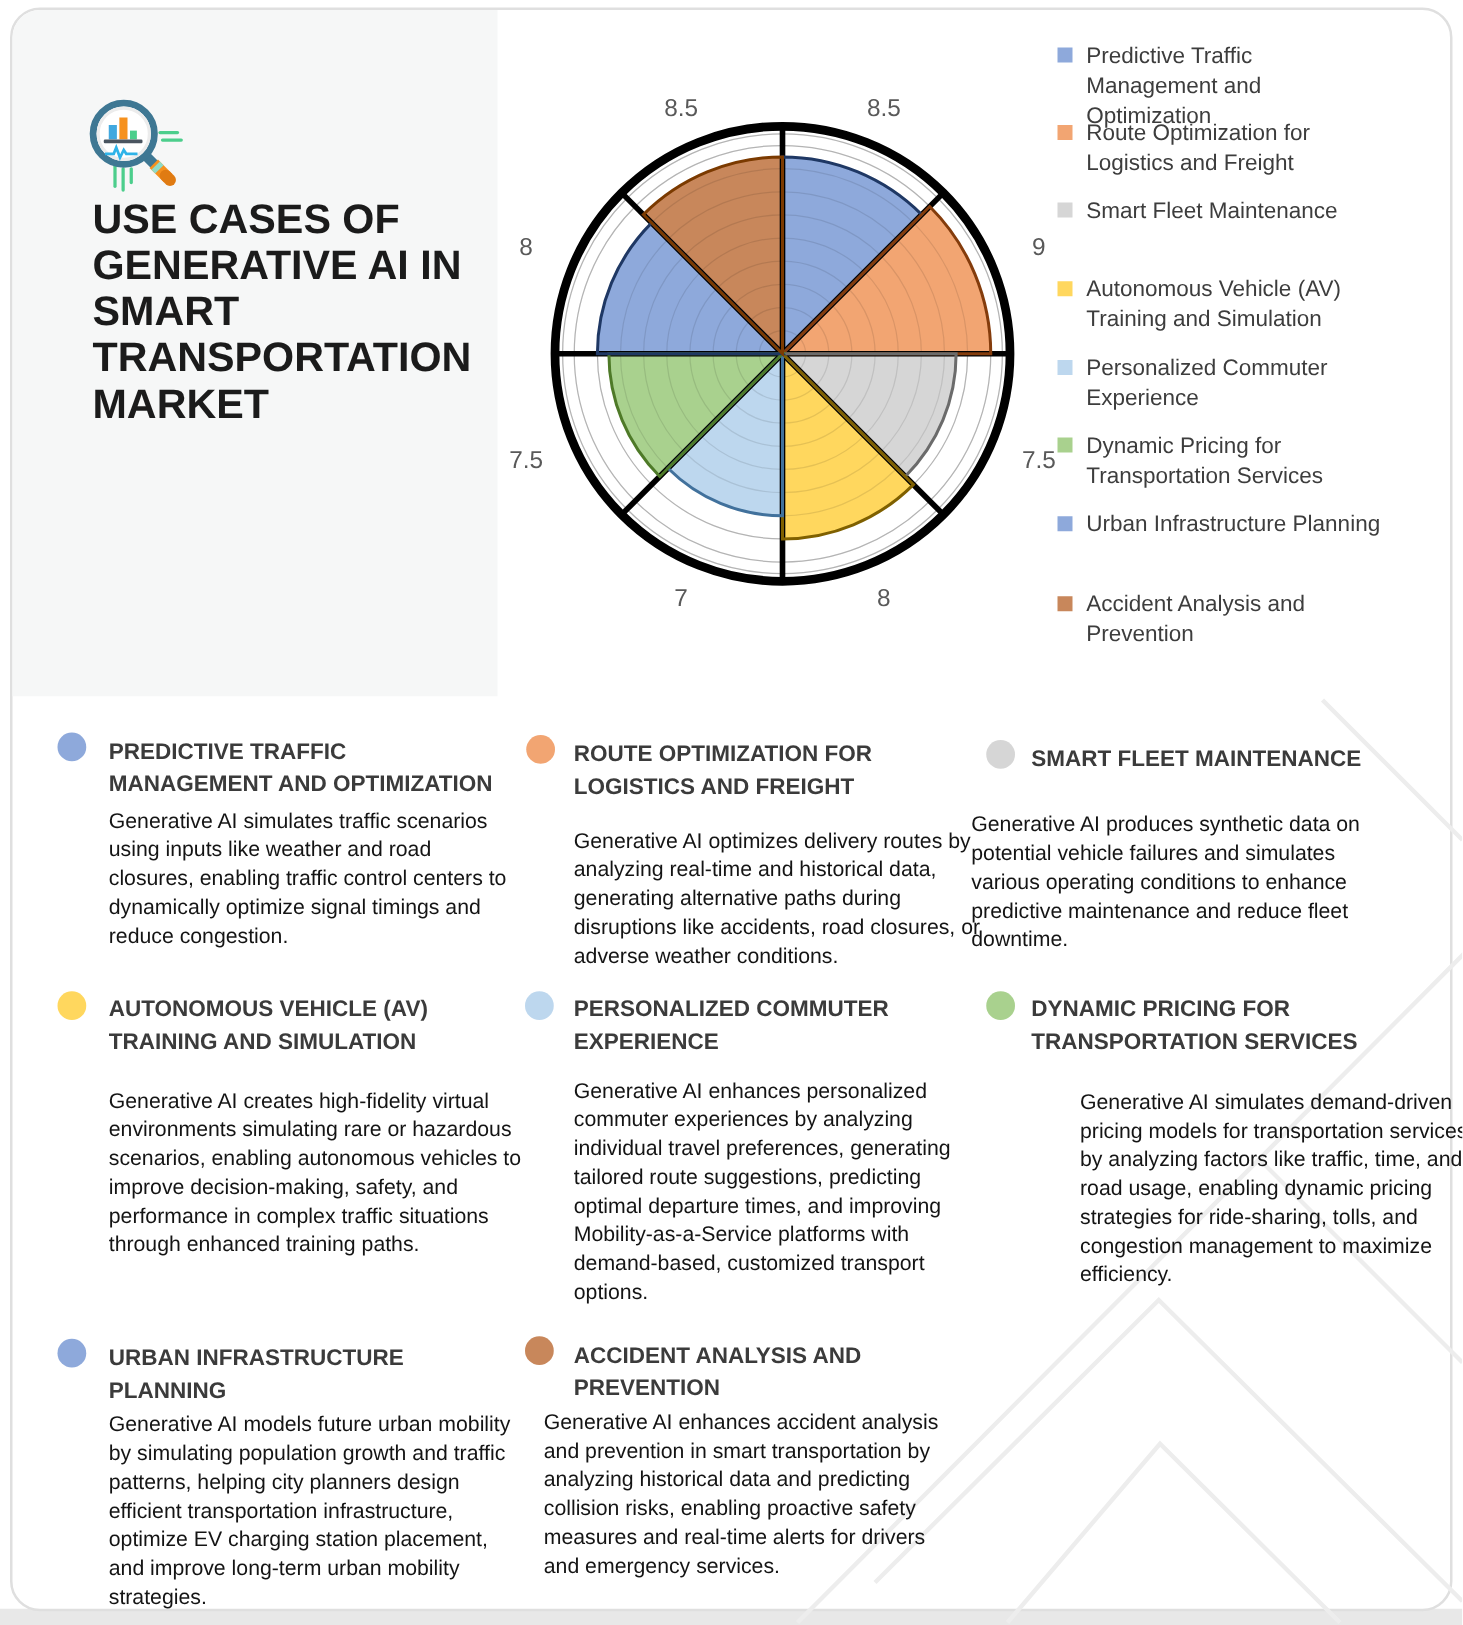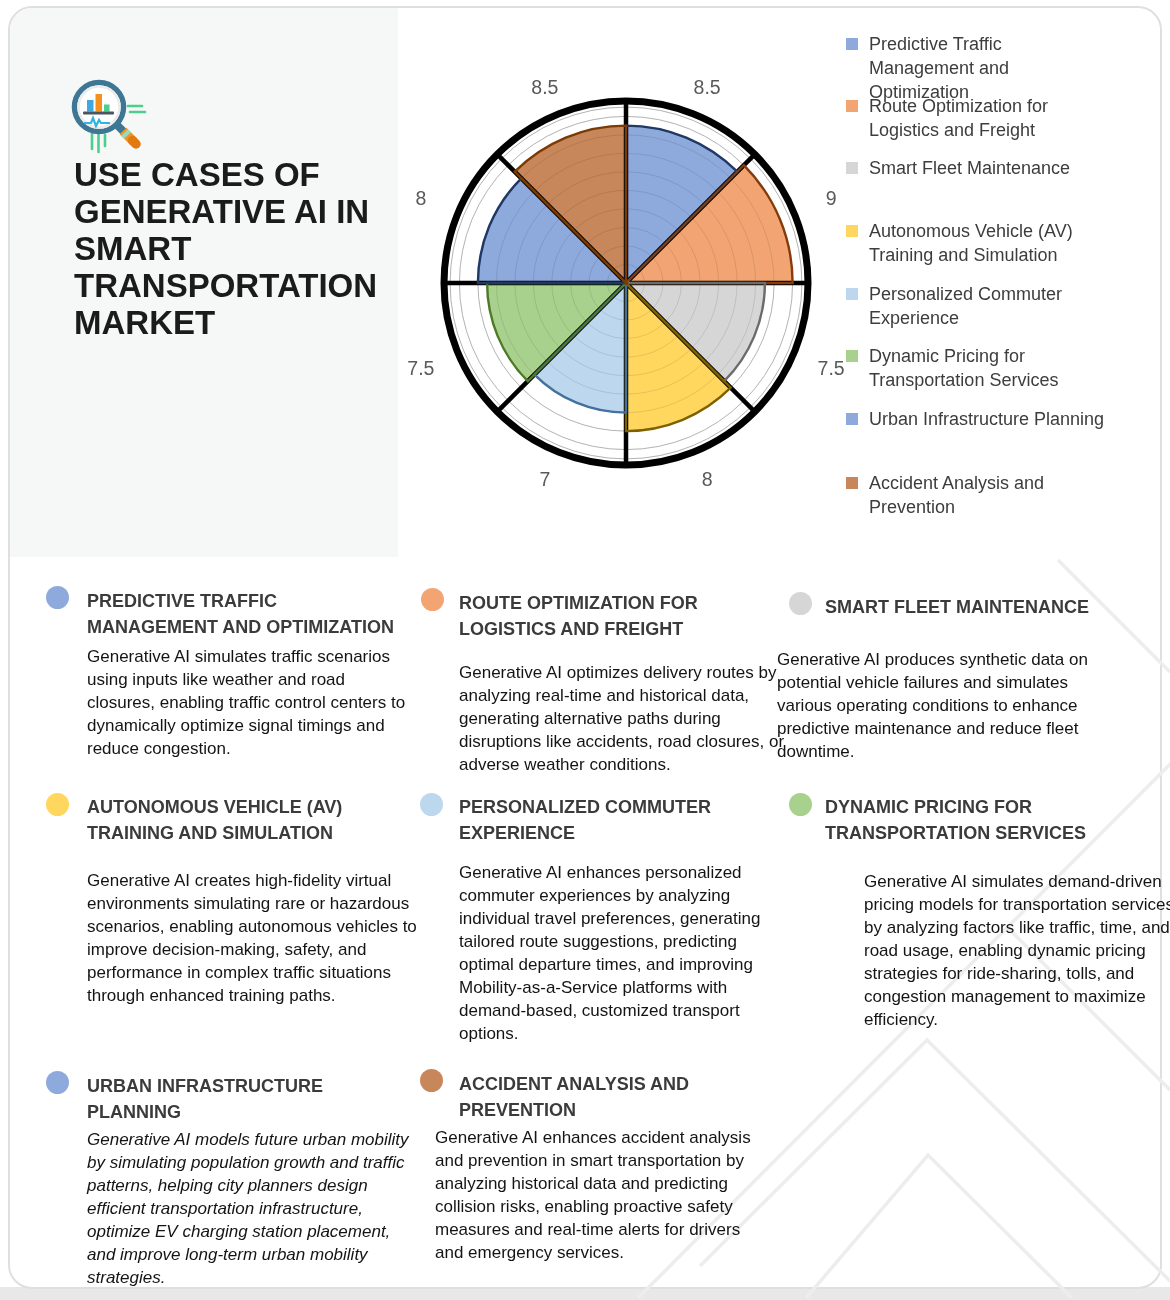--- a/index.html
+++ b/index.html
@@ -173,18 +173,18 @@
       <div class="section-title" style="left: 87px; top: 794px;">AUTONOMOUS VEHICLE (AV)<br>TRAINING AND SIMULATION</div>
       <div class="section-body" style="left: 87px; top: 869px; width: 332px;">Generative AI creates high-fidelity virtual environments simulating rare or hazardous scenarios, enabling autonomous vehicles to improve decision-making, safety, and performance in complex traffic situations through enhanced training paths.</div>
       <div class="section-bullet" style="left: 420px; top: 793px; background: rgb(189, 215, 238);"></div>
       <div class="section-title" style="left: 459px; top: 794px;">PERSONALIZED COMMUTER<br>EXPERIENCE</div>
       <div class="section-body" style="left: 459px; top: 861px; width: 330px;">Generative AI enhances personalized commuter experiences by analyzing individual travel preferences, generating tailored route suggestions, predicting optimal departure times, and improving Mobility-as-a-Service platforms with demand-based, customized transport options.</div>
       <div class="section-bullet" style="left: 789px; top: 793px; background: rgb(169, 209, 142);"></div>
       <div class="section-title" style="left: 825px; top: 794px;">DYNAMIC PRICING FOR<br>TRANSPORTATION SERVICES</div>
       <div class="section-body" style="left: 864px; top: 870px; width: 322px;">Generative AI simulates demand-driven pricing models for transportation services by analyzing factors like traffic, time, and road usage, enabling dynamic pricing strategies for ride-sharing, tolls, and congestion management to maximize efficiency.</div>
       <div class="section-bullet" style="left: 46px; top: 1071px; background: rgb(142, 169, 219);"></div>
       <div class="section-title" style="left: 87px; top: 1073px;">URBAN INFRASTRUCTURE<br>PLANNING</div>
-      <div class="section-body" style="left: 87px; top: 1128px; width: 336px; font-style: italic;">Generative AI models future urban mobility by simulating population growth and traffic patterns, helping city planners design efficient transportation infrastructure, optimize EV charging station placement, and improve long-term urban mobility strategies.</div>
+      <div class="section-body" style="left: 87px; top: 1128px; width: 336px;">Generative AI models future urban mobility by simulating population growth and traffic patterns, helping city planners design efficient transportation infrastructure, optimize EV charging station placement, and improve long-term urban mobility strategies.</div>
       <div class="section-bullet" style="left: 420px; top: 1069px; background: rgb(200, 135, 91);"></div>
       <div class="section-title" style="left: 459px; top: 1071px;">ACCIDENT ANALYSIS AND<br>PREVENTION</div>
       <div class="section-body" style="left: 435px; top: 1126px; width: 330px;">Generative AI enhances accident analysis and prevention in smart transportation by analyzing historical data and predicting collision risks, enabling proactive safety measures and real-time alerts for drivers and emergency services.</div>
     </div>
 </div>
 
 </body></html>

